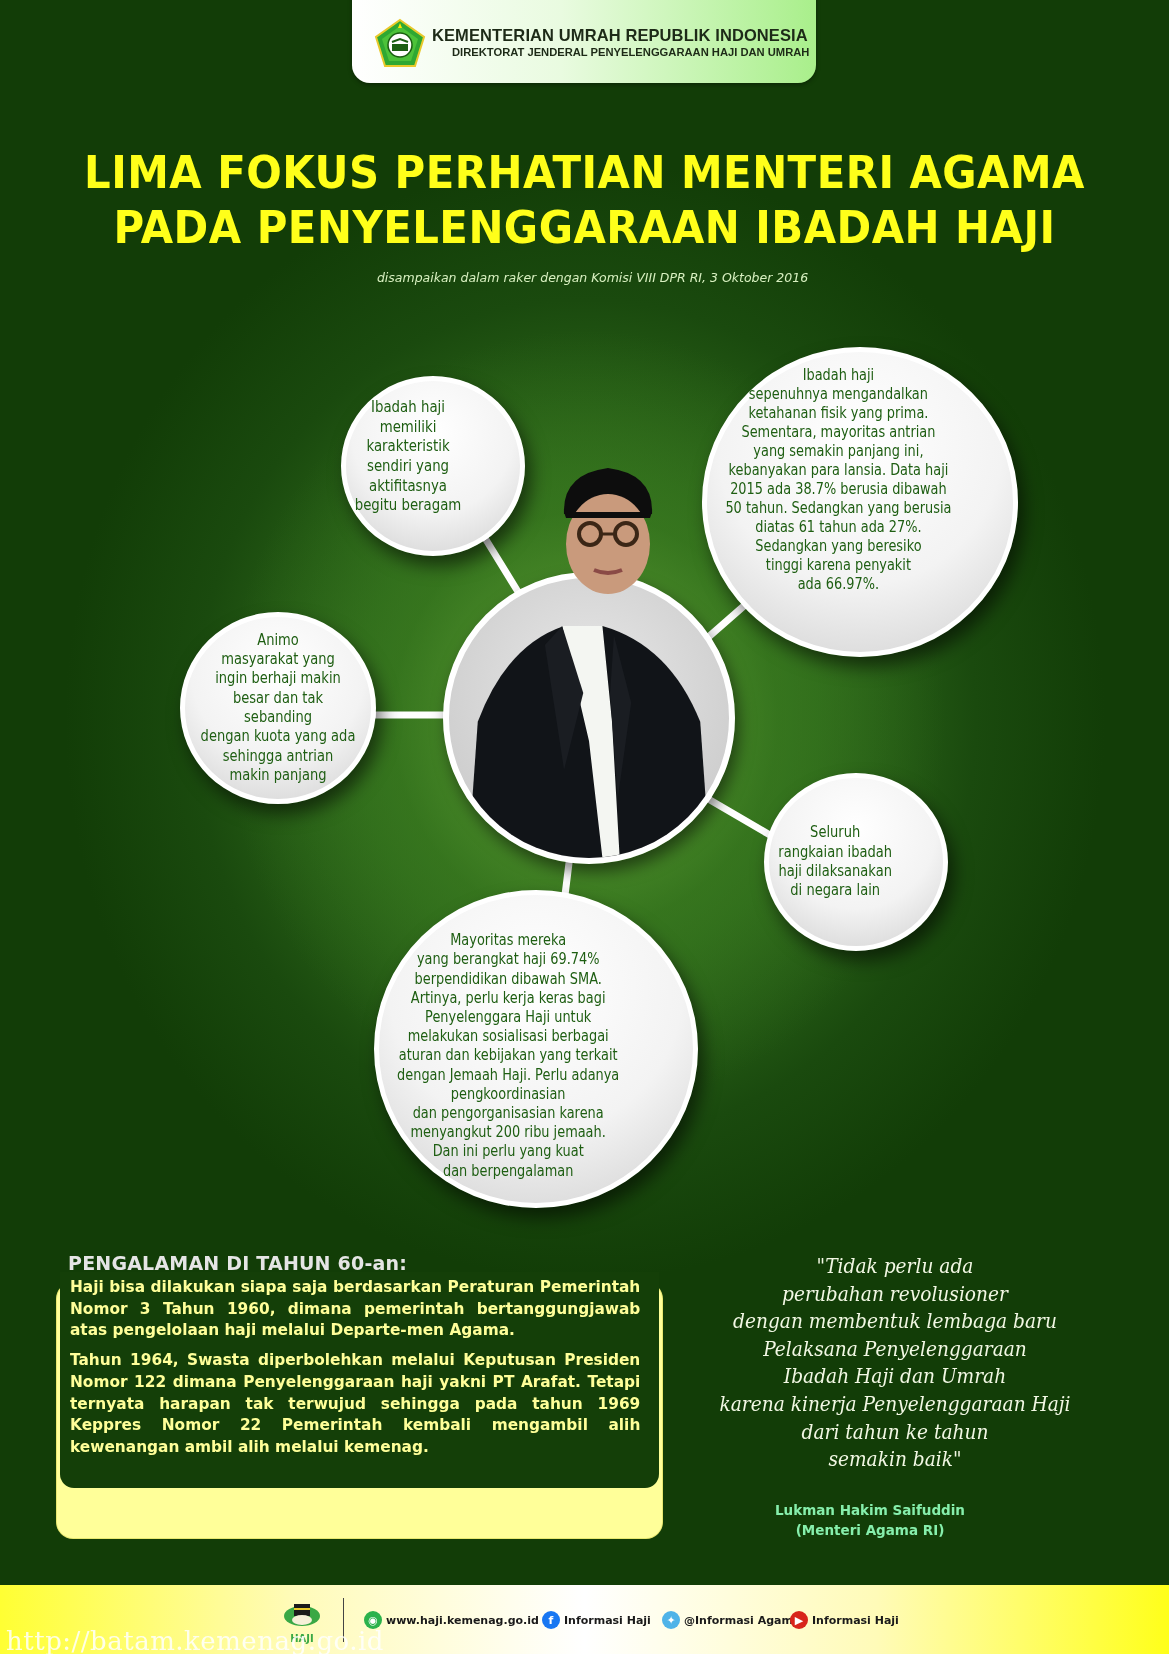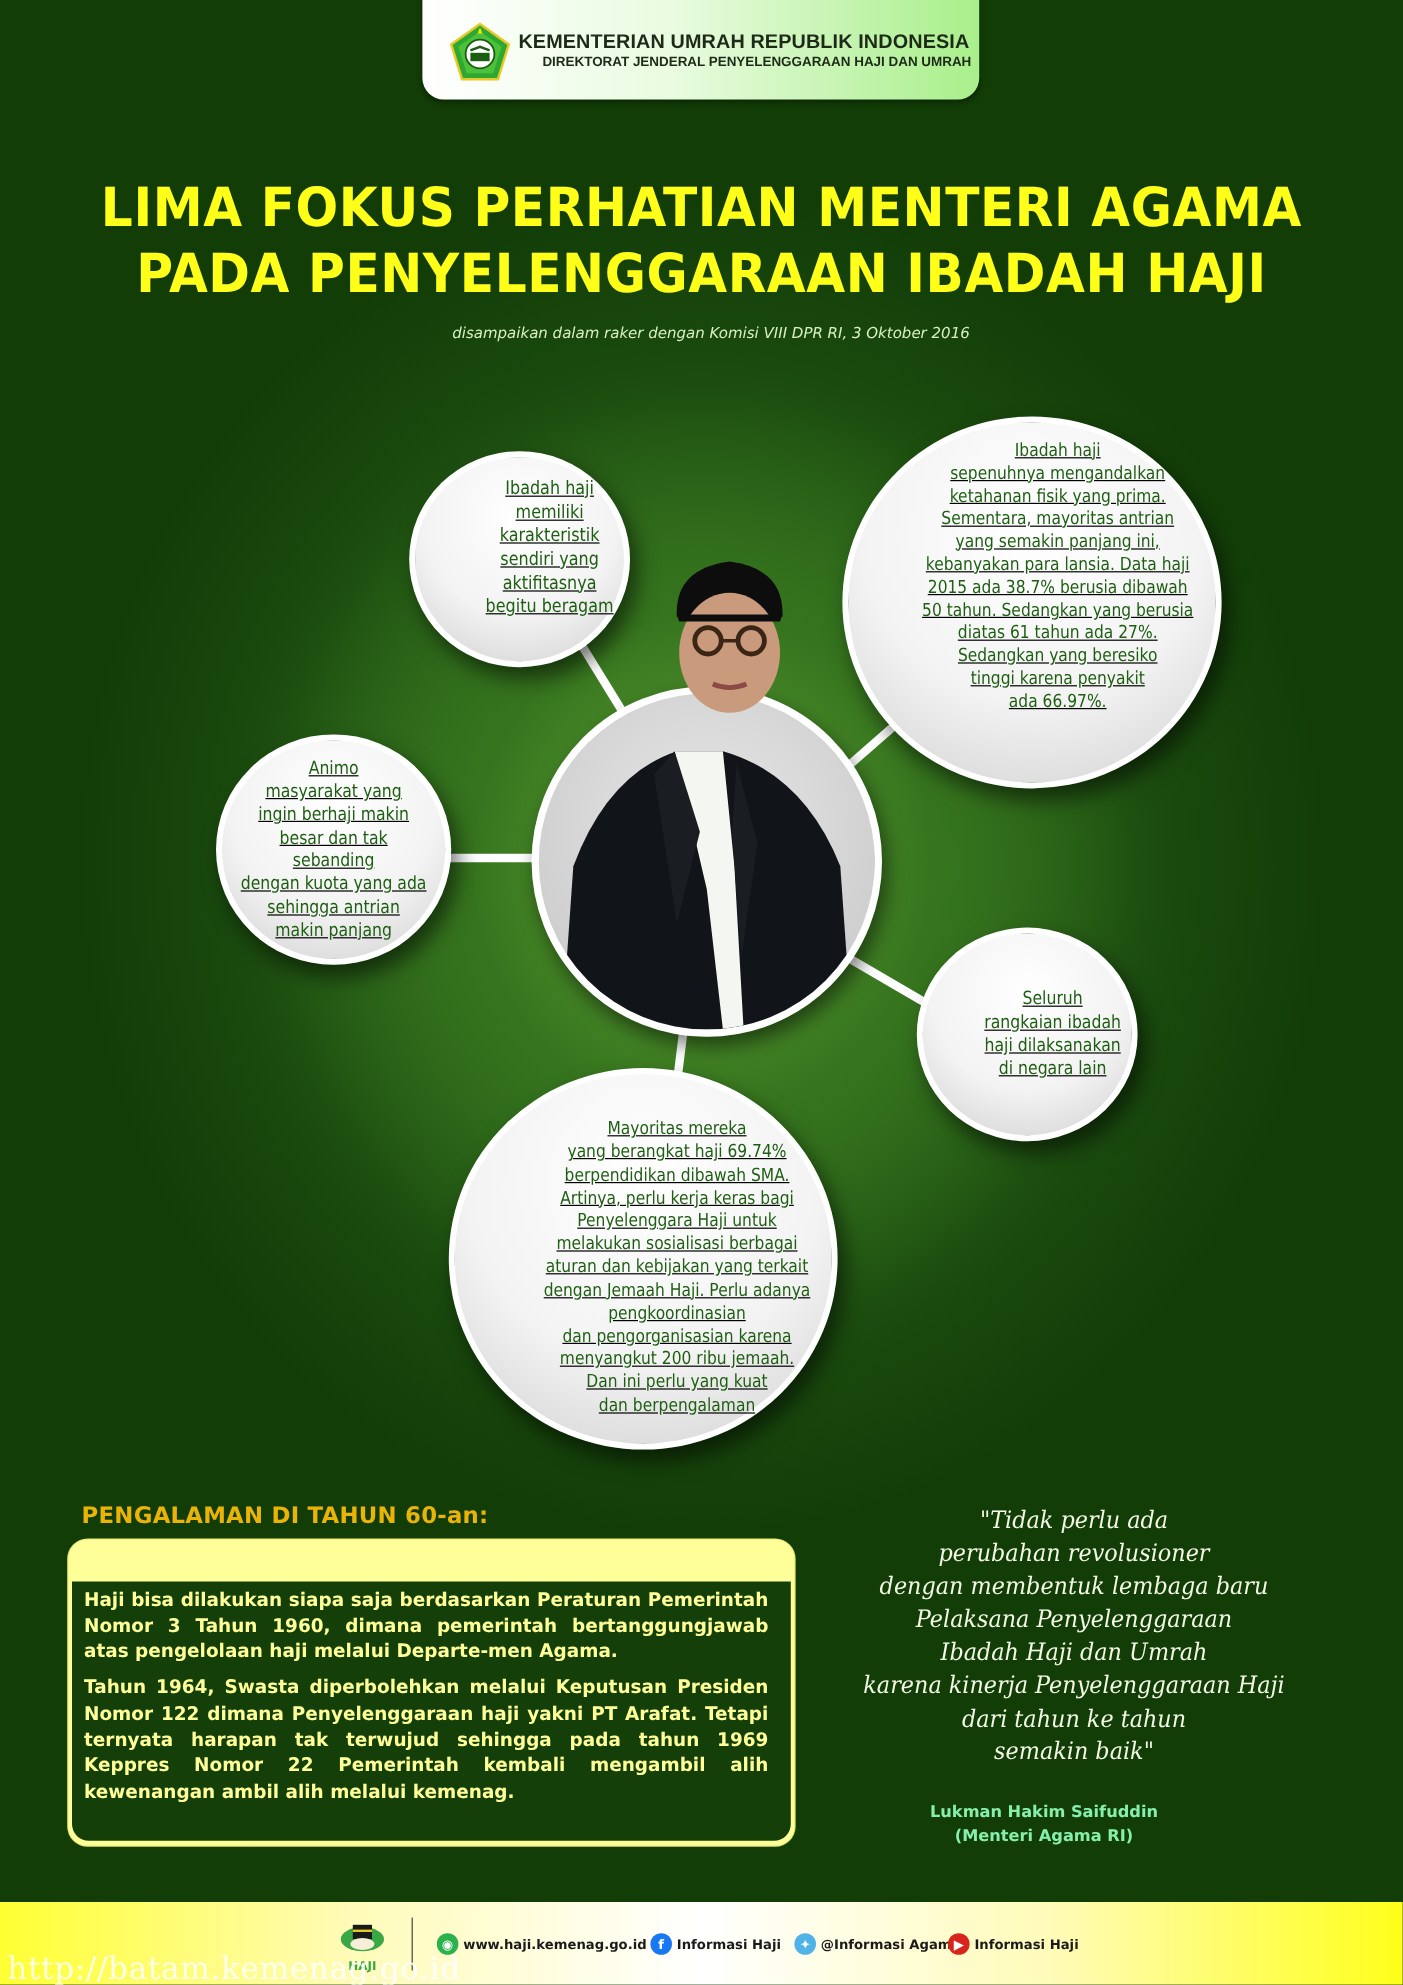--- a/index.html
+++ b/index.html
@@ -48,21 +48,21 @@
     font-size: 12.5px; color: #d8f0c0; padding-left: 16px;
   }
   
   .connectors { position: absolute; left: 0; top: 0; width: 1169px; height: 1585px; }
   
   .bubble {
     position: absolute; border-radius: 50%;
     background: radial-gradient(circle at 50% 30%, #ffffff 0%, #f3f3f3 55%, #cfcfcf 100%);
     border: 5px solid #ffffff;
     box-shadow: 6px 10px 18px rgba(0,0,0,0.55);
-    display: flex; align-items: center; justify-content: flex-end; text-align: center; text-decoration: underline;
+    display: flex; align-items: center; justify-content: flex-start; text-align: center;
   }
   .bubble-text {
     font-family: "DejaVu Sans", sans-serif; color: #1e5e12;
     white-space: pre-line; line-height: 1.27;
     transform: scaleX(0.86); transform-origin: center;
   }
   .b1 { left: 341px; top: 376px; width: 184px; height: 180px; }
   .b1 .bubble-text { font-size: 15.5px; margin-top: -18px; }
   .b2 { left: 702px; top: 347px; width: 316px; height: 310px; }
   .b2 .bubble-text { font-size: 15px; margin-top: -44px; line-height: 1.27; }
@@ -83,24 +83,24 @@
   .head-outside { position: absolute; left: 548px; top: 452px; width: 120px; height: 150px; }
   
   .history-box {
     position: absolute; left: 57px; top: 1283px; width: 605px; height: 255px;
     border-radius: 16px; background: #ffff99;
     box-shadow: 0 0 0 1px #e8e871;
   }
   .history-head {
     position: absolute; left: 68px; top: 1252px;
     font-family: "DejaVu Sans", sans-serif; font-weight: bold;
-    font-size: 19px; color: #eab308; letter-spacing: 0.2px;
+    font-size: 19px; color: #e5e5e5; letter-spacing: 0.2px;
   }
   .history-body {
-    position: absolute; left: 60px; top: 1318px; width: 599px; height: 216px;
+    position: absolute; left: 60px; top: 1272px; width: 599px; height: 216px;
     background: #143f08; border-radius: 0 0 14px 14px; padding: 5px 10px 0 10px;
   }
   .history-p {
     font-family: "DejaVu Sans", sans-serif; font-weight: bold;
     font-size: 15.6px; line-height: 21.7px; color: #ffff99;
     text-align: justify; margin-bottom: 8px;
     transform: scaleX(0.985); transform-origin: left;
   }
   
   .quote {

